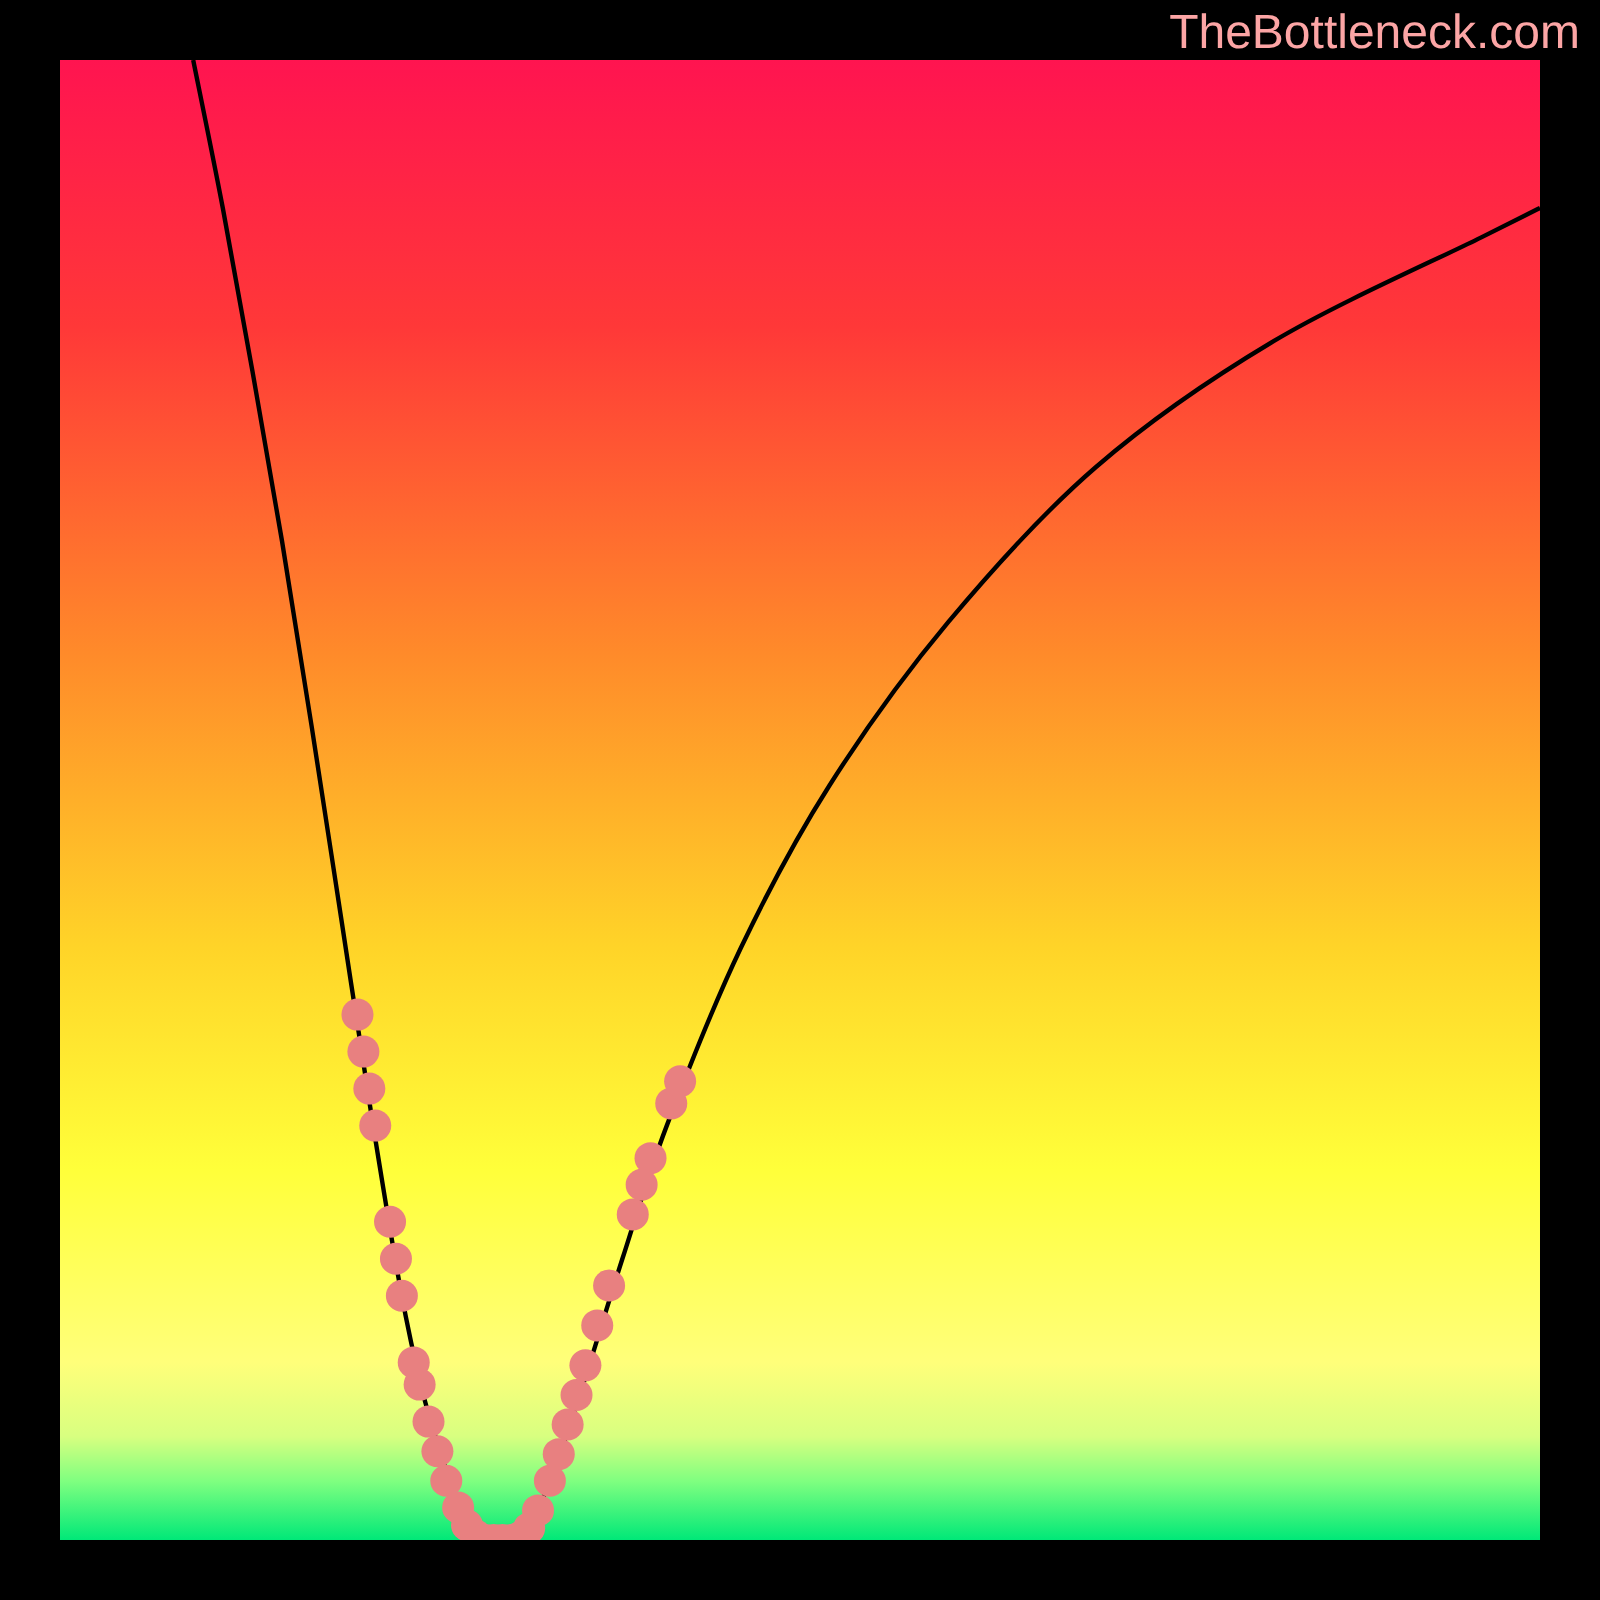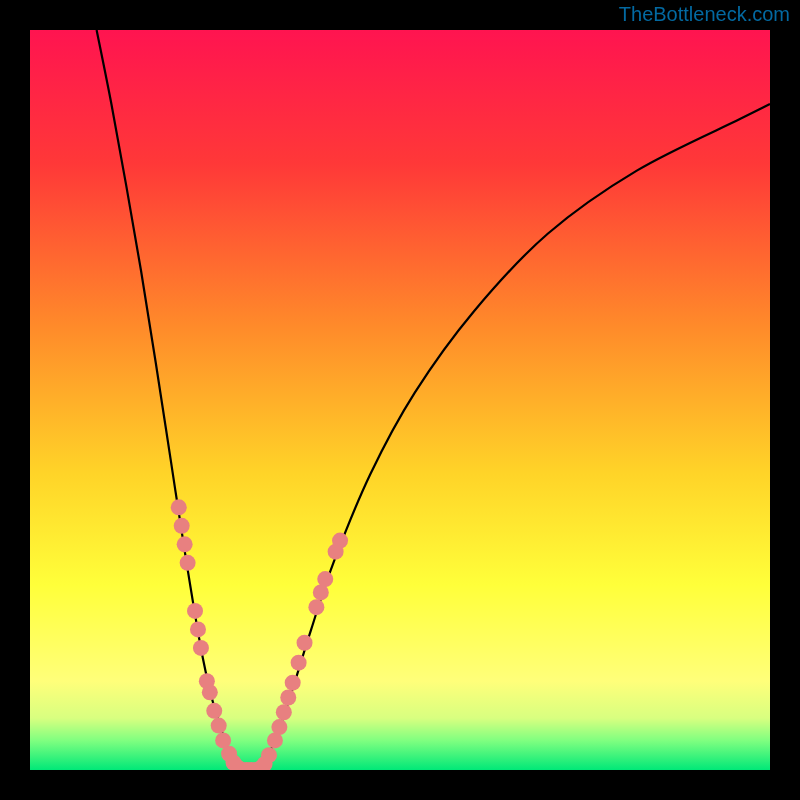--- a/index.html
+++ b/index.html
@@ -1,18 +1,18 @@
 <!DOCTYPE html>
 <html><head>
 <meta charset="utf-8">
 <style>
 body{margin:0;padding:0;background:#000;width:800px;height:800px;overflow:hidden;font-family:Arial,sans-serif}
 .chart-container{position:relative;width:800px;height:800px}
 .plot-area{position:absolute;left:30px;top:30px;width:740px;height:740px}
-.watermark{position:absolute;top:3px;right:10px;color:#0369a1;font-size:20px;font-weight:500;z-index:10}
+.watermark{position:absolute;top:3px;right:10px;color:#fca5a5;font-size:24px;font-weight:500;z-index:10}
 svg{display:block}
 </style>
 </head>
 <body>
 
 <div class="chart-container">
   <div class="watermark">TheBottleneck.com</div>
   <div class="plot-area">
     <svg id="chart-svg" width="740" height="740" viewBox="0 0 740 740">
       <defs>

